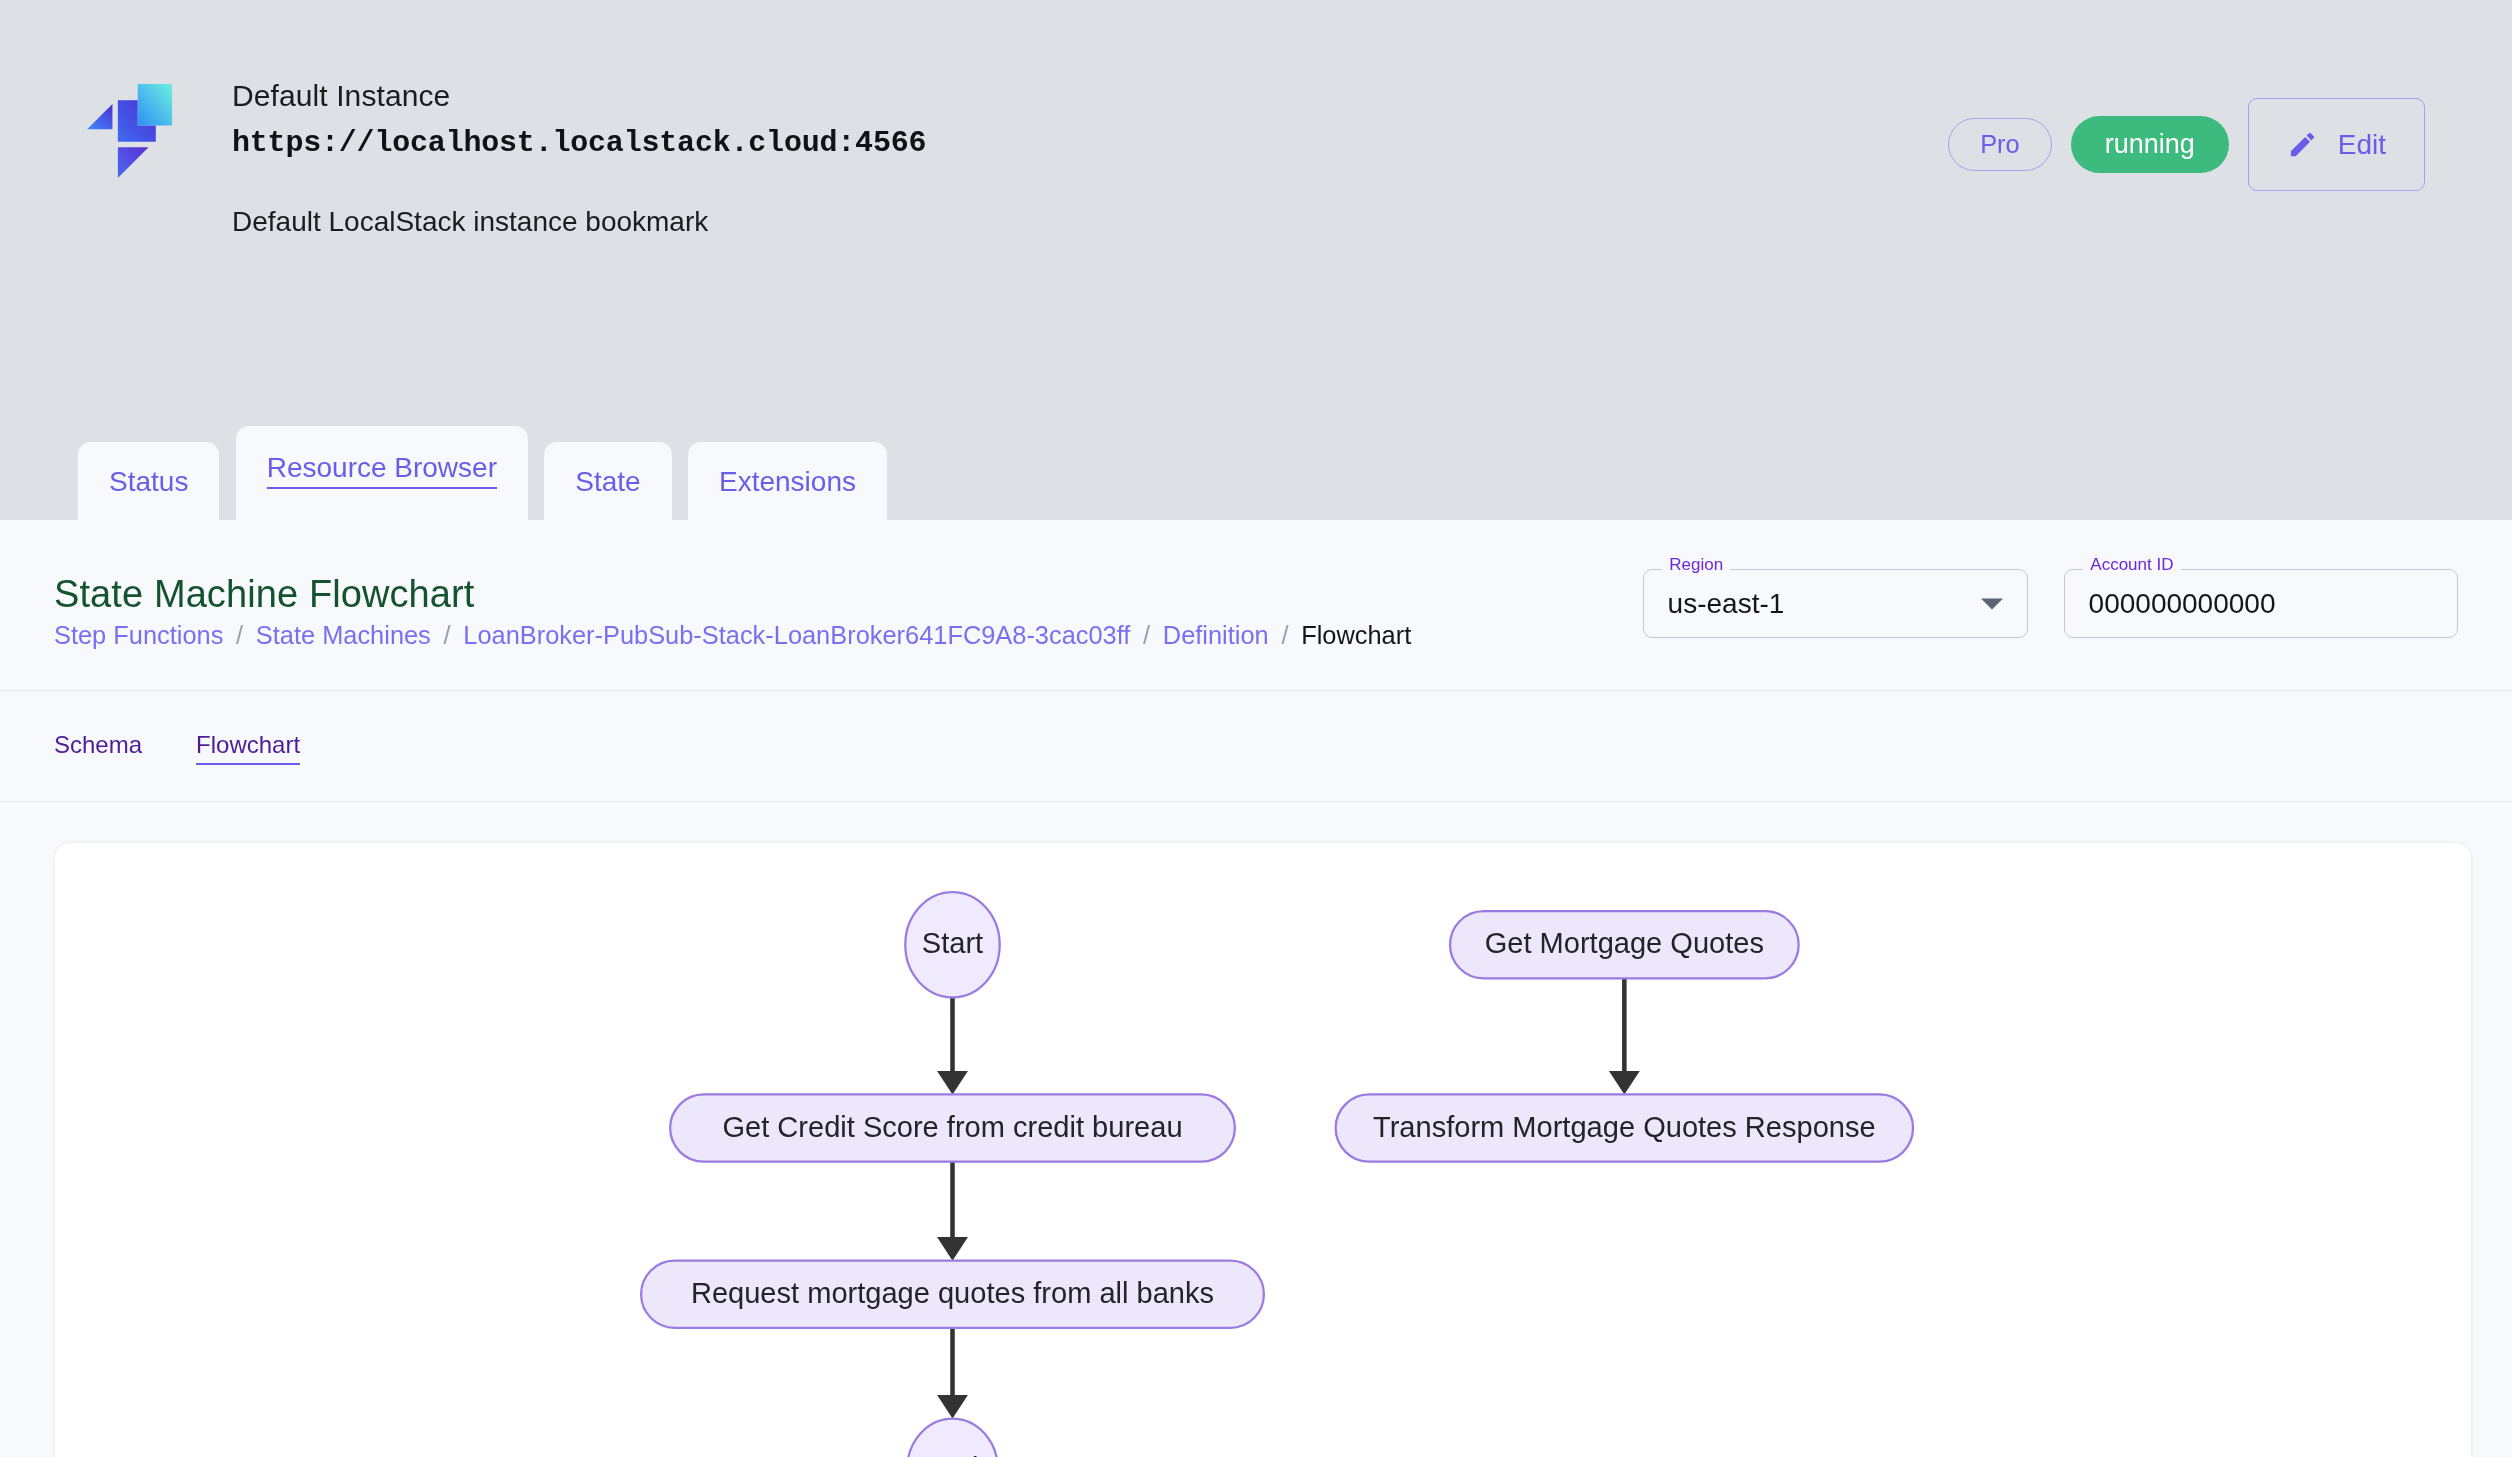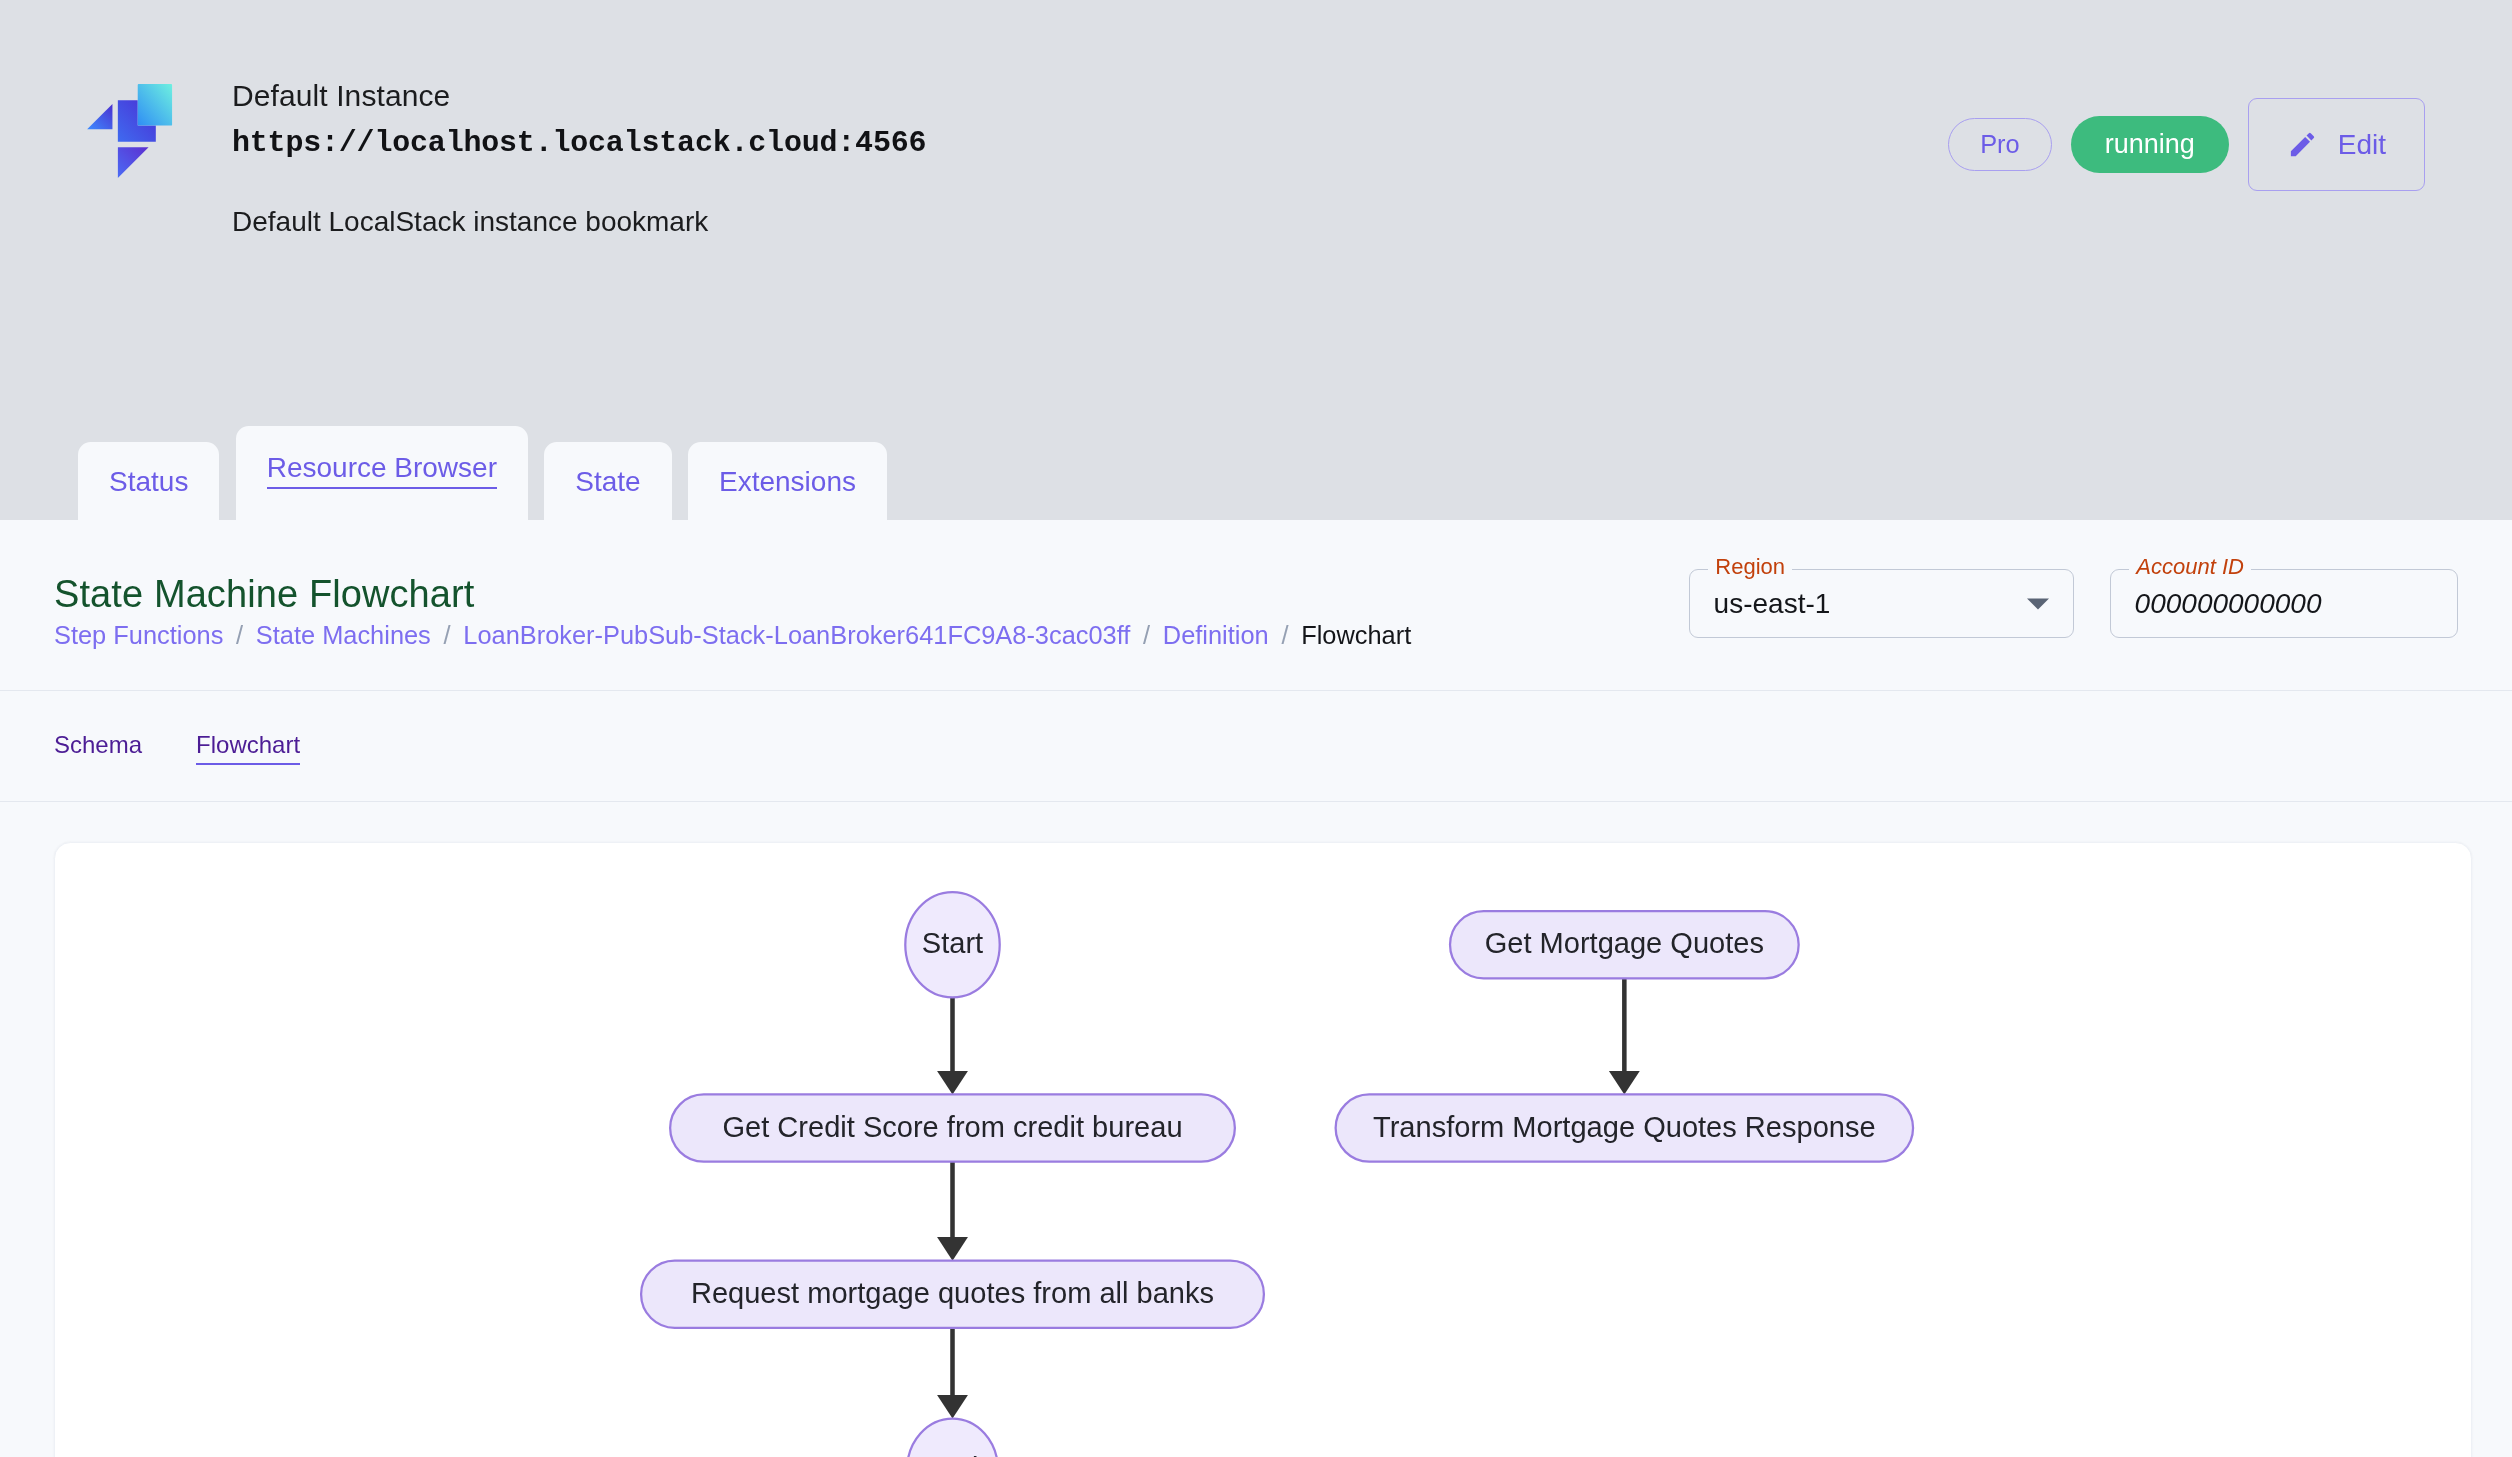--- a/index.html
+++ b/index.html
@@ -180,29 +180,29 @@
     position: relative;
     border: 1.8px solid #c2c9d6;
     border-radius: 9px;
     height: 69px;
     box-sizing: border-box;
     display: flex;
     align-items: center;
     padding: 0 23.6px;
   }
   .mui-field.region { width: 385px; }
-  .mui-field.account { width: 348px; font-style: italic; }
+  .mui-field.account { width: 394px; }
   .mui-label {
     position: absolute;
     top: -14.5px;
     left: 18px;
     background: #f7f9fc;
     padding: 0 7.3px;
-    font-size: 22px;
-    color: #c2410c;
+    font-size: 17px;
+    color: #6d28d9;
     line-height: 1;
   }
   .mui-value {
     font-size: 28px;
     color: #14161a;
   }
   .select-caret {
     position: absolute;
     right: 23.6px;
     top: 50%;

